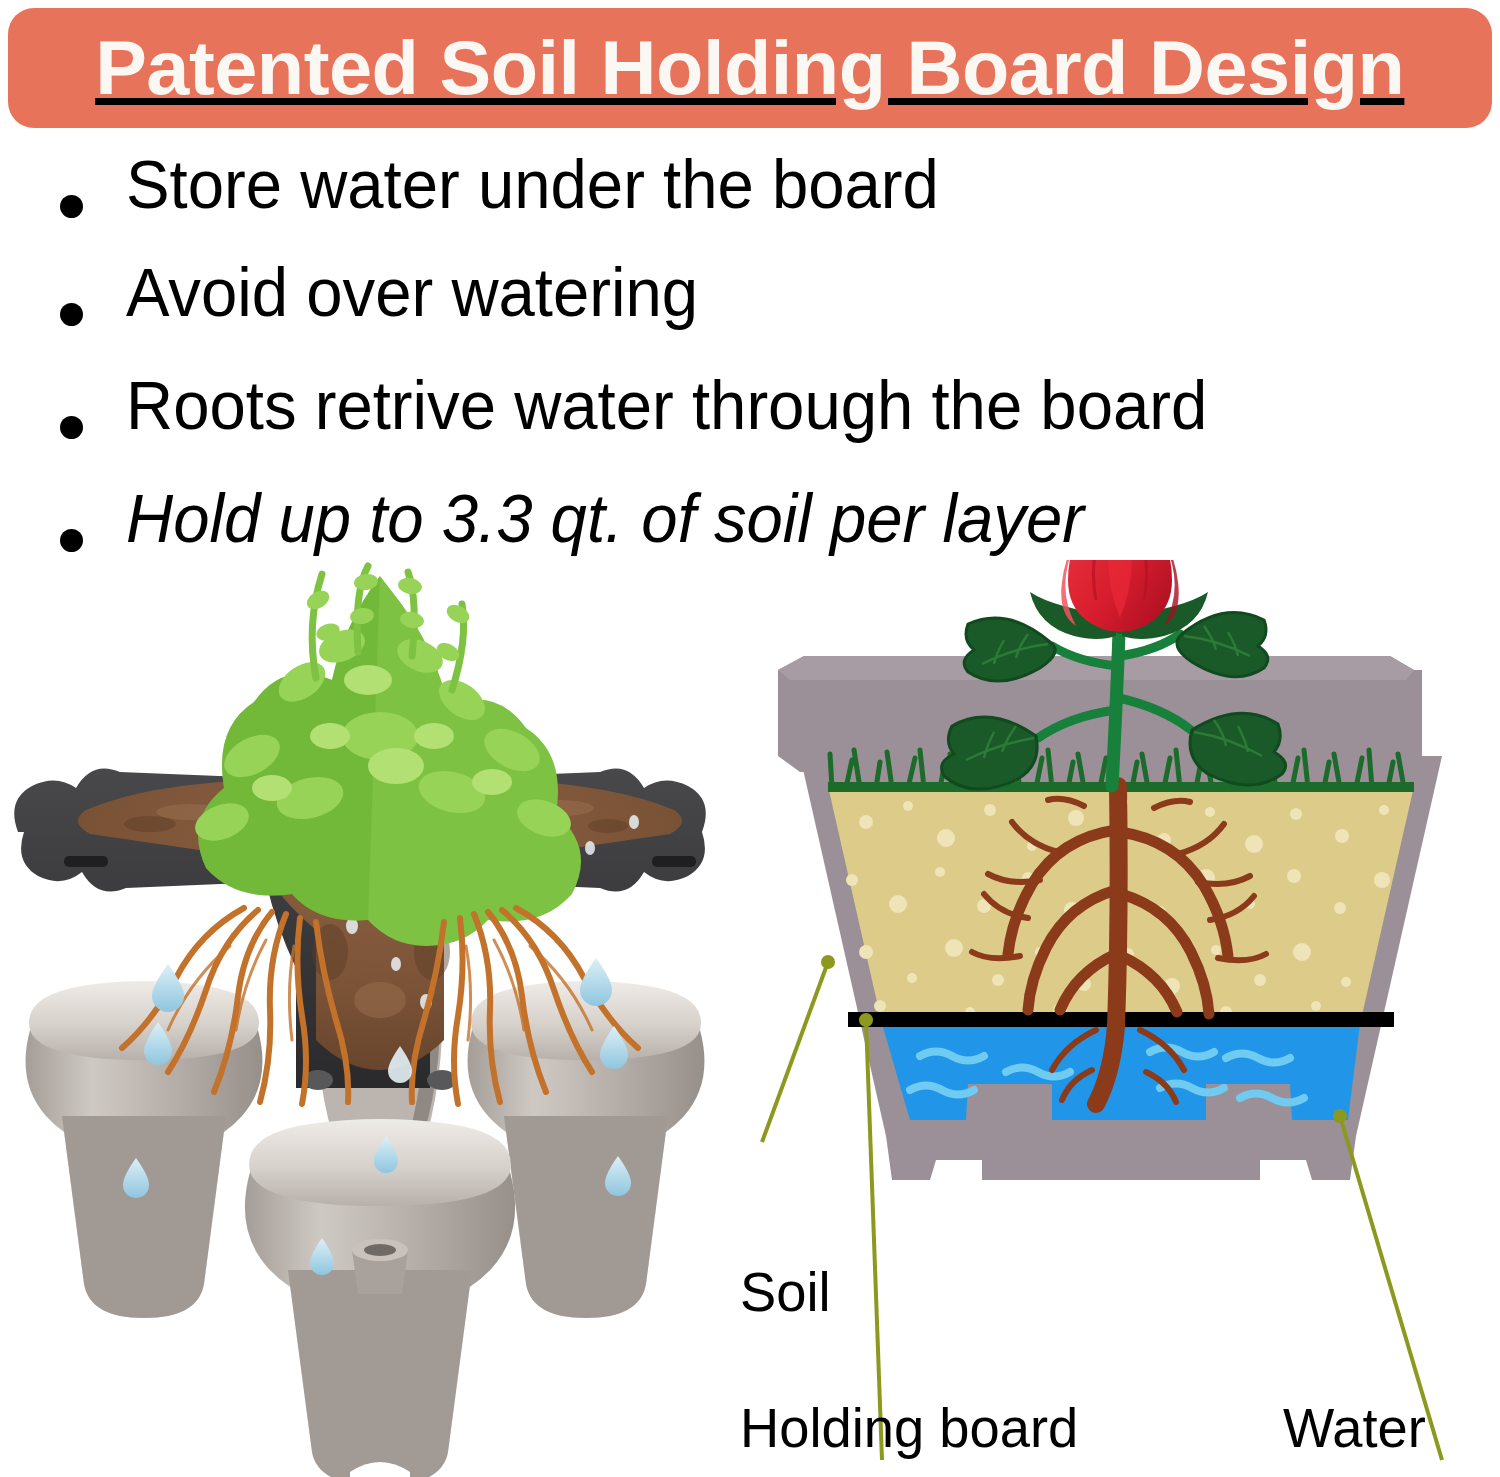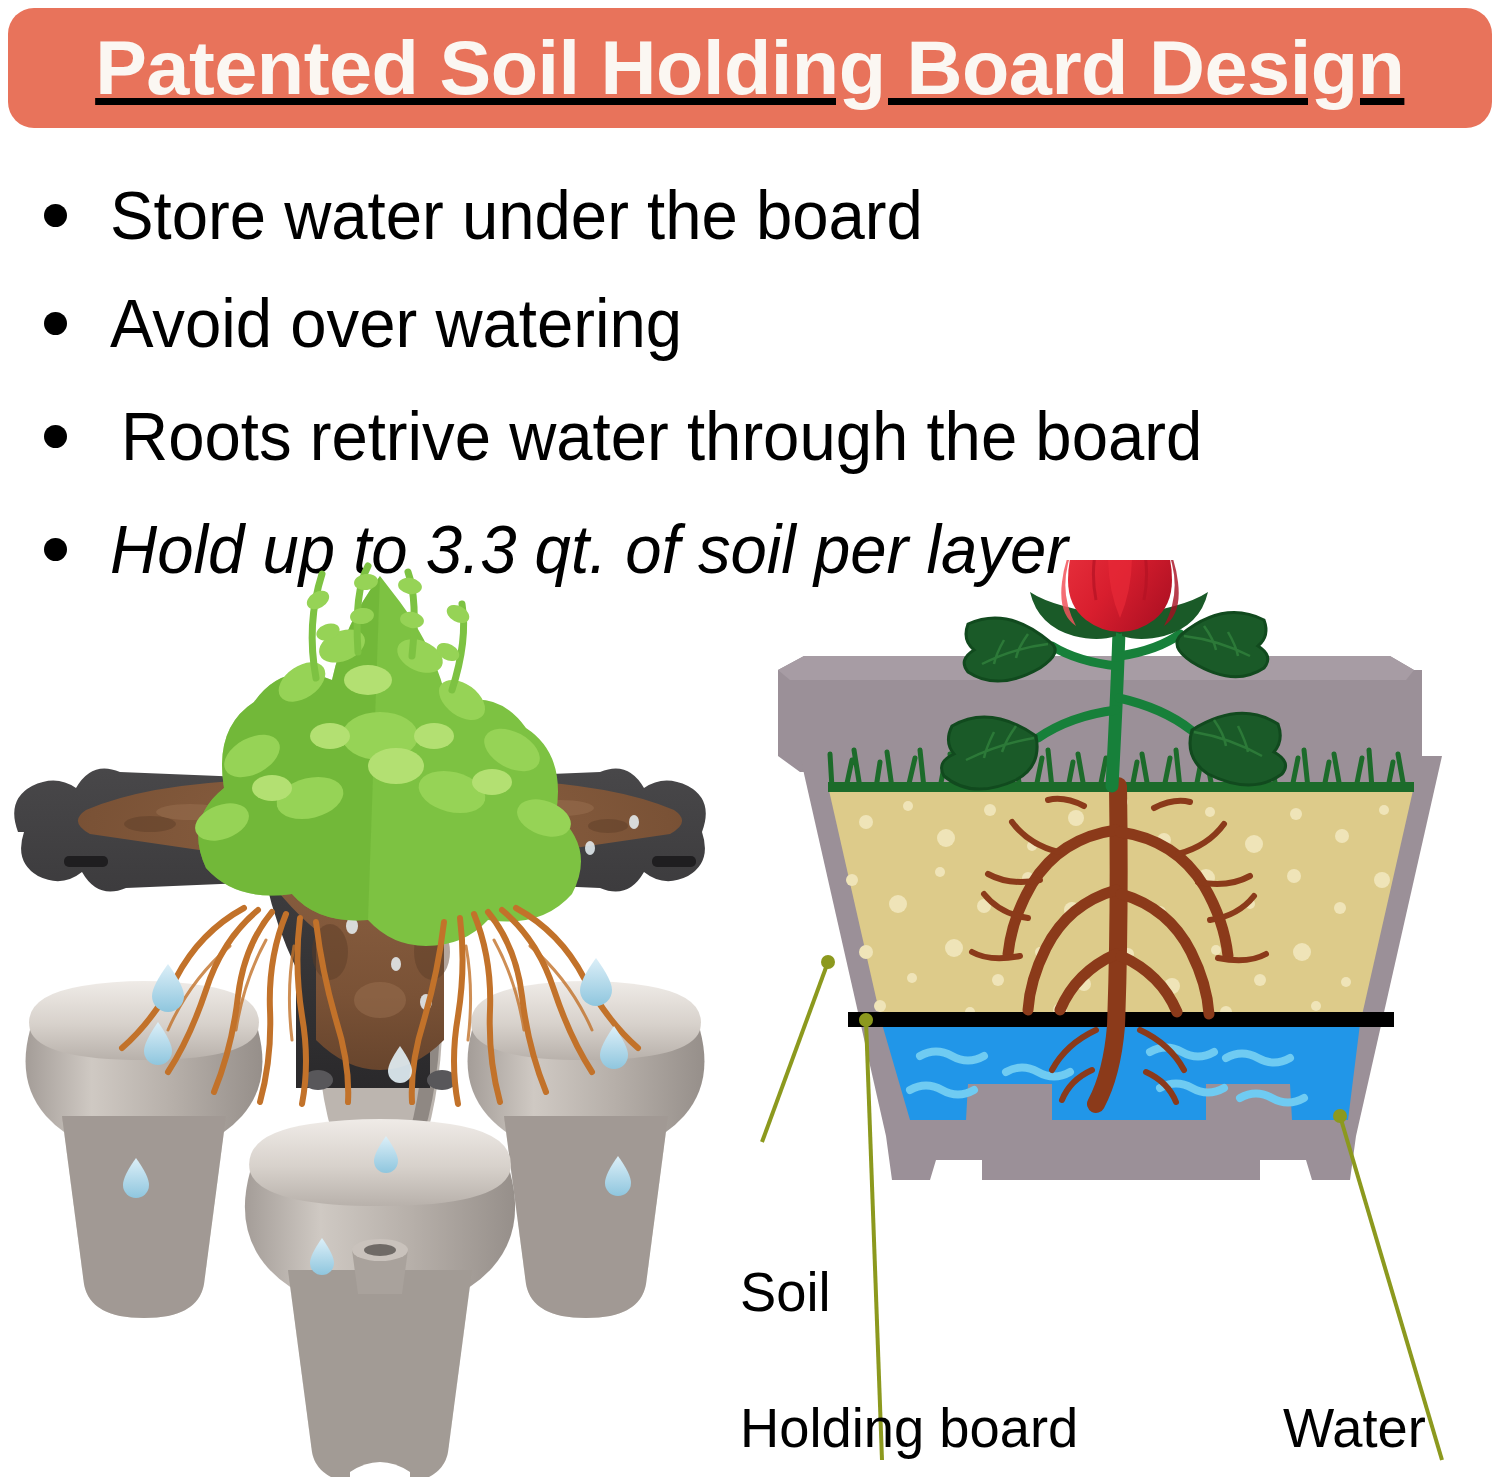--- a/index.html
+++ b/index.html
@@ -16,33 +16,33 @@
   }
   #header-title{
     color:#FBF7F2;font-weight:bold;font-size:76px;line-height:1;
     letter-spacing:-0.5px;white-space:nowrap;
     transform:scaleX(1.02);transform-origin:center;
     font-family:"Liberation Sans","DejaVu Sans",sans-serif;
   }
 
   
   #bullet-list{position:absolute;left:0;top:150px;width:1500px;}
-  .bullet-row{position:absolute;left:44px;display:flex;align-items:center;margin-top:31px;}
+  .bullet-row{position:absolute;left:60px;display:flex;align-items:flex-end;}
   .bullet-dot{
     width:23px;height:23px;border-radius:50%;background:#000;
     flex:0 0 auto;margin-right:43px;
   }
   .bullet-text{
     color:#000;font-size:68px;line-height:1;white-space:nowrap;
     transform:scaleX(0.96);transform-origin:left center;
     font-family:"Liberation Sans","DejaVu Sans",sans-serif;
   }
   #bullet-0{top:0px;}
   #bullet-1{top:108px;}
-  #bullet-2{top:221px;gap:11px;}
+  #bullet-2{top:221px;}
   #bullet-3{top:334px;font-style:italic;}
 
   
   #illustrations{position:absolute;left:0;top:560px;width:1500px;height:917px;}
 
   .panel{position:absolute;top:0;height:917px;}
   #panel-left{left:0;width:760px;}
   #panel-right{left:740px;width:760px;}
 
   svg{display:block;}

